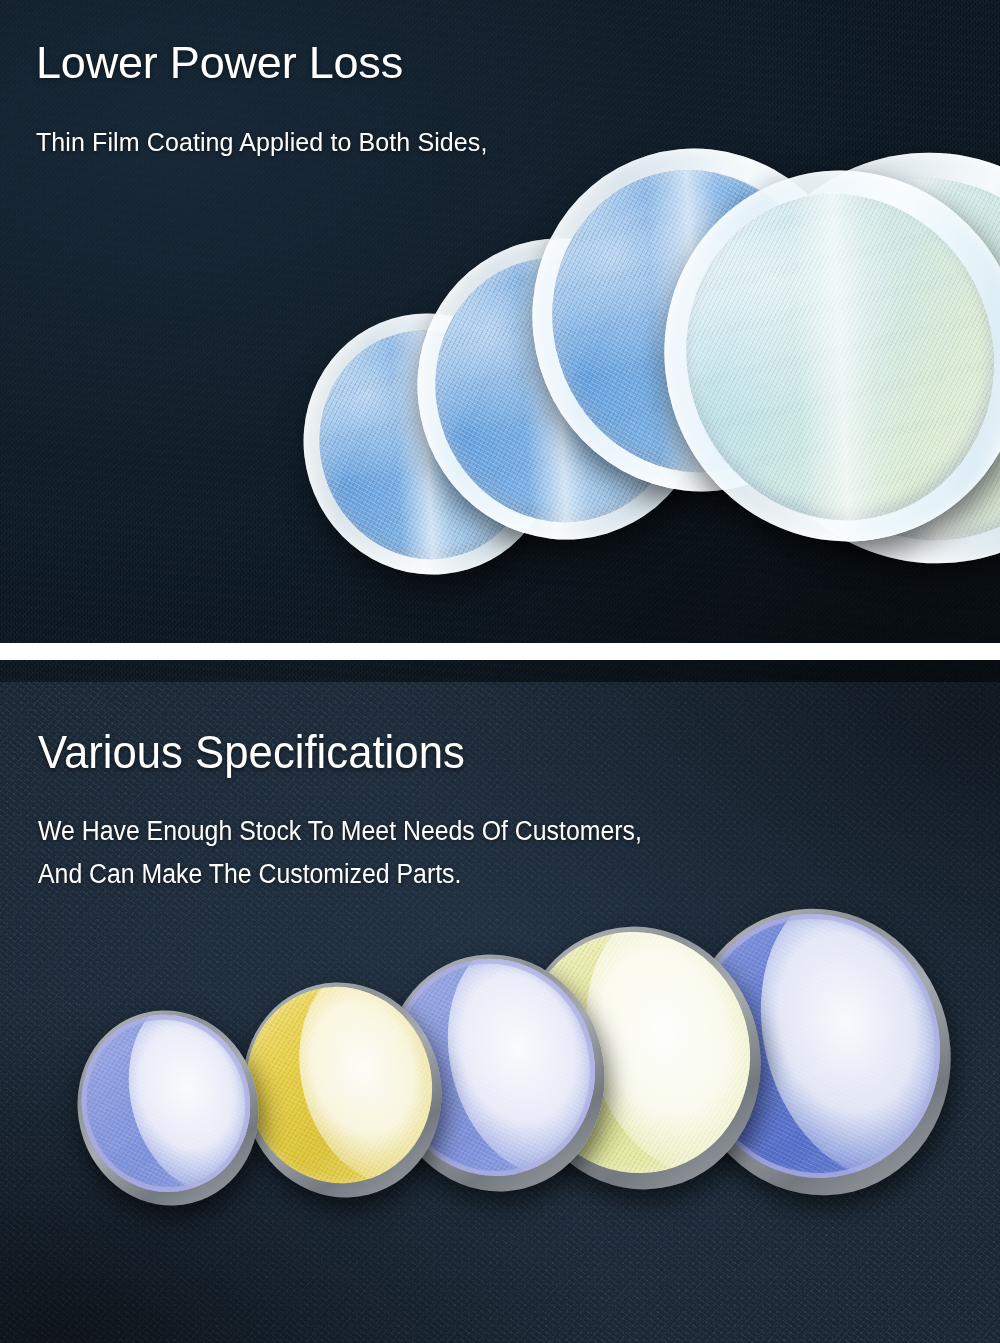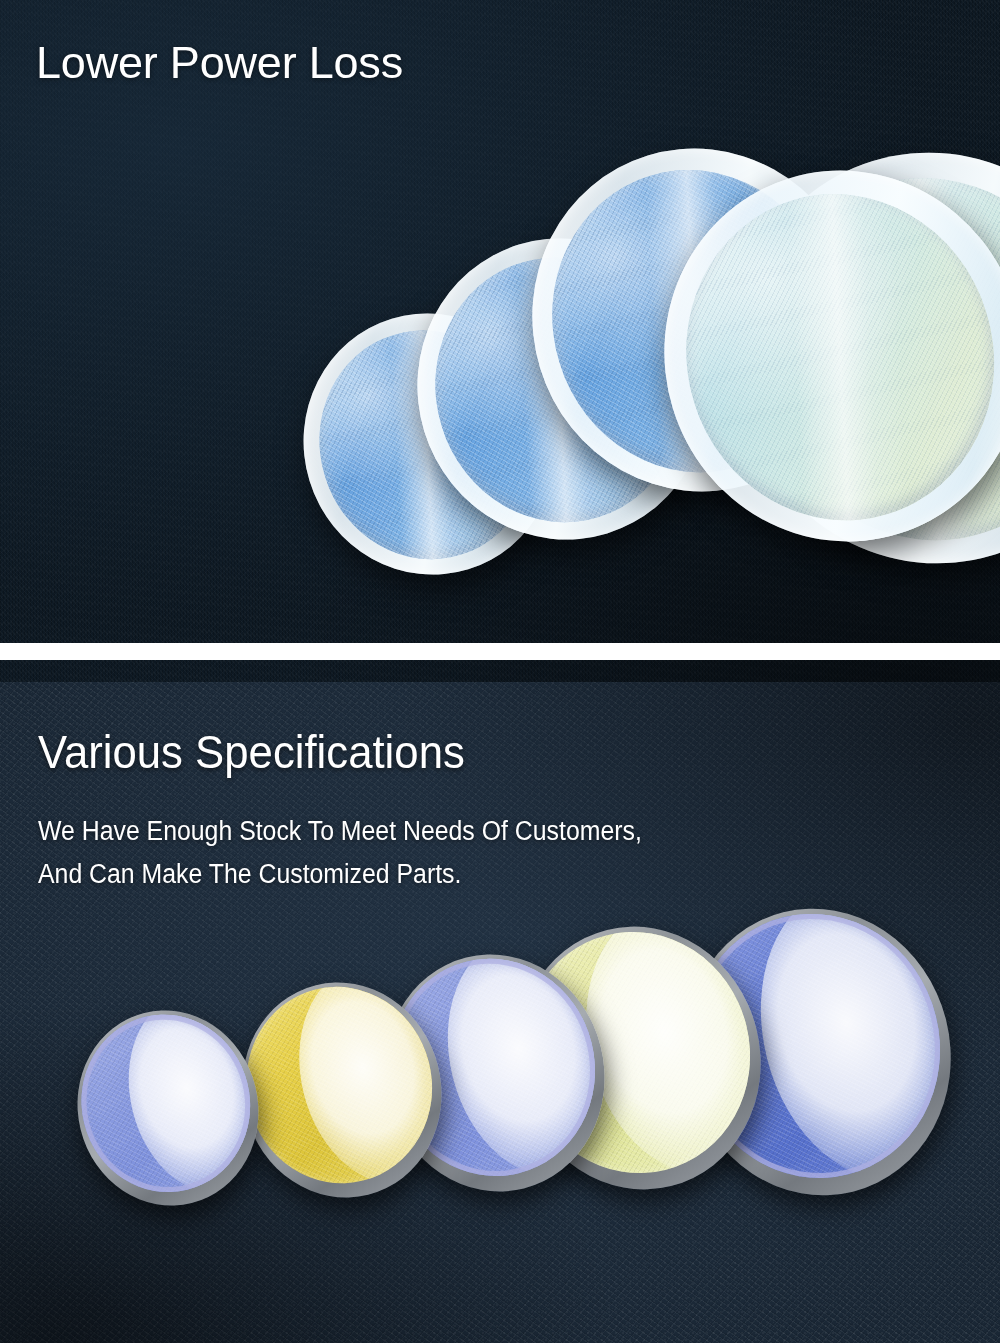--- a/index.html
+++ b/index.html
@@ -207,20 +207,21 @@
       <div class="lt-glass tint-cyan" style="left:22px; top:22px; right:30px; bottom:22px;"></div>
     </div>
 
     <div class="lens-top" style="left:735px; top:152px; width:396px; height:412px; z-index:9;">
       <div class="lt-rim"></div>
       <div class="lt-glass tint-cyan" style="left:24px; top:24px; right:32px; bottom:24px;"></div>
     </div>
 
     <h1 class="txt" id="top-title">Lower Power Loss</h1>
     <div class="txt" id="top-sub">
+      <div>Thin Film Coating Applied to Both Sides,</div>
     </div>
   </section>
 
   <div class="gap-band"></div>
 
   <section class="panel" id="panel-bottom">
     <div class="tex-bot"></div>
     <div class="tex-bot-vig"></div>
 
     <div class="lens-bot" style="left:78px; top:328px; width:180px; height:196px; z-index:14;">

